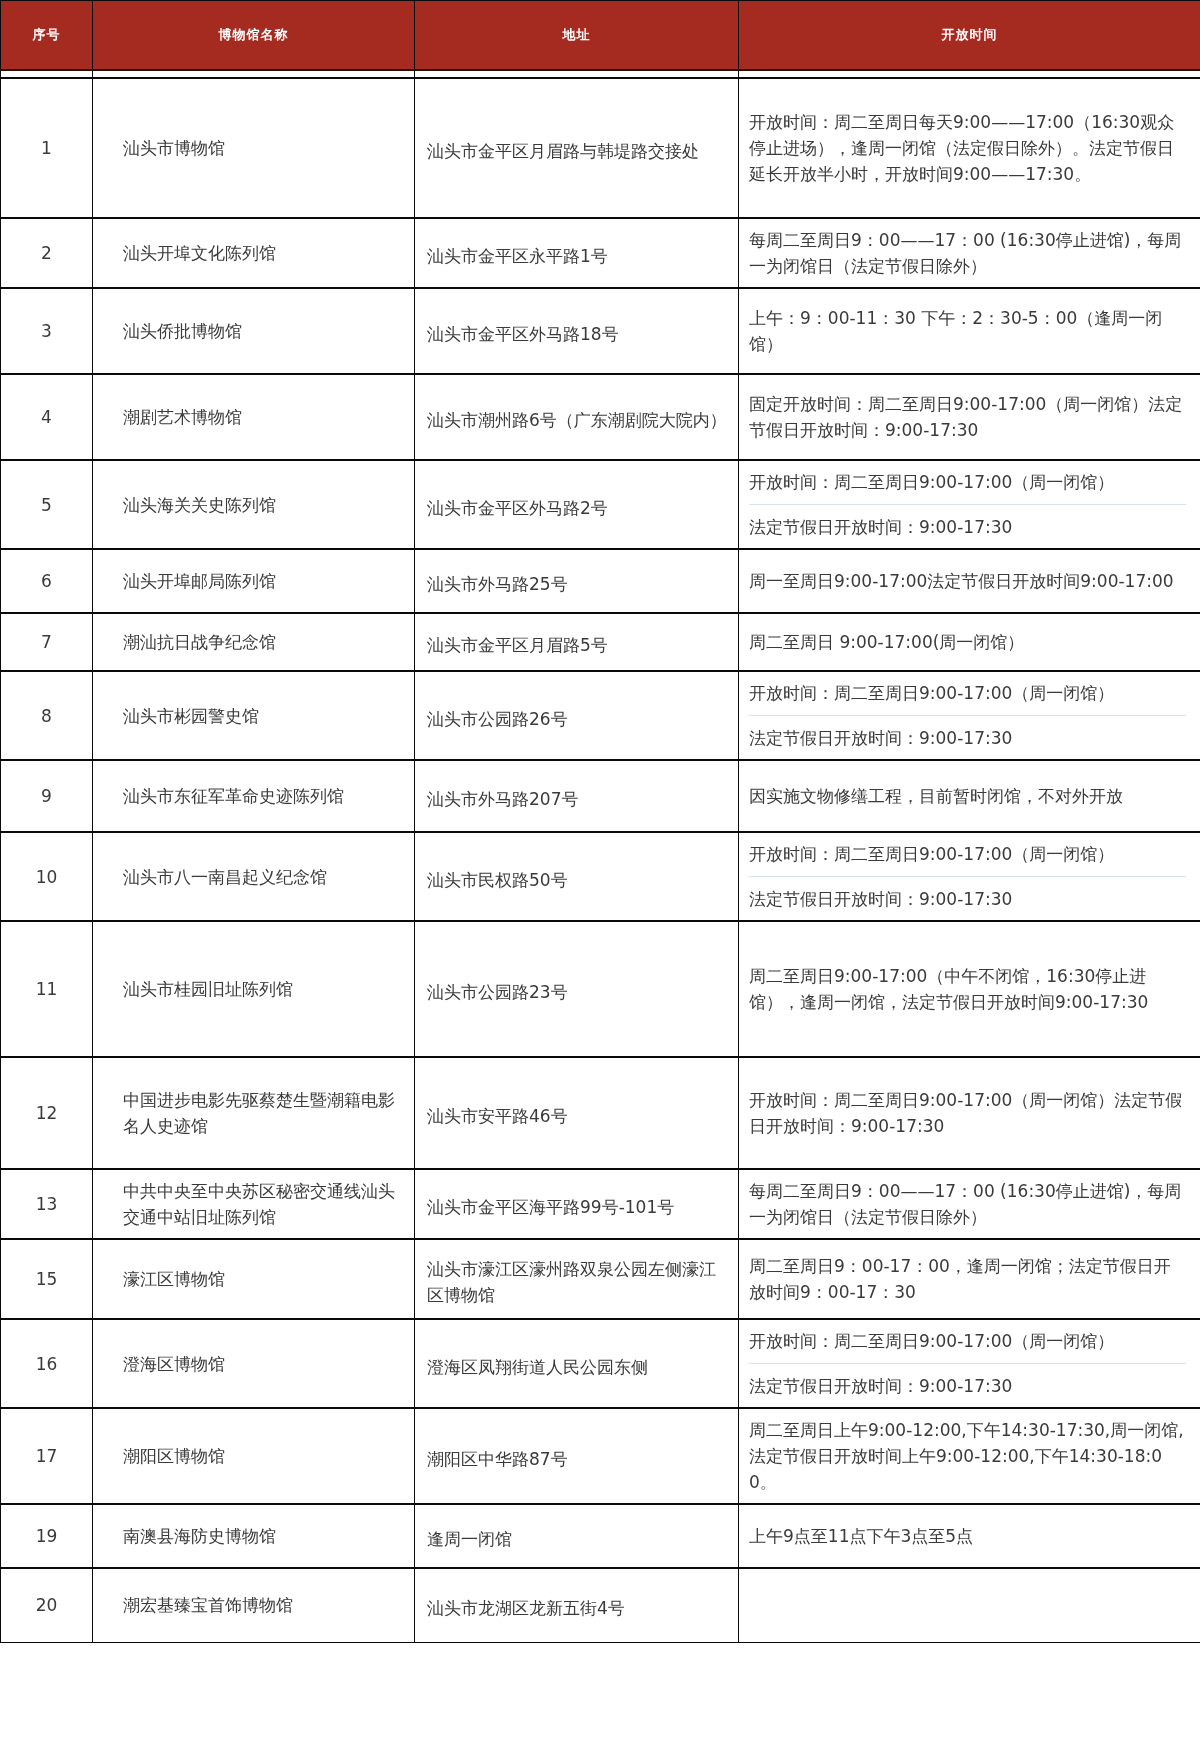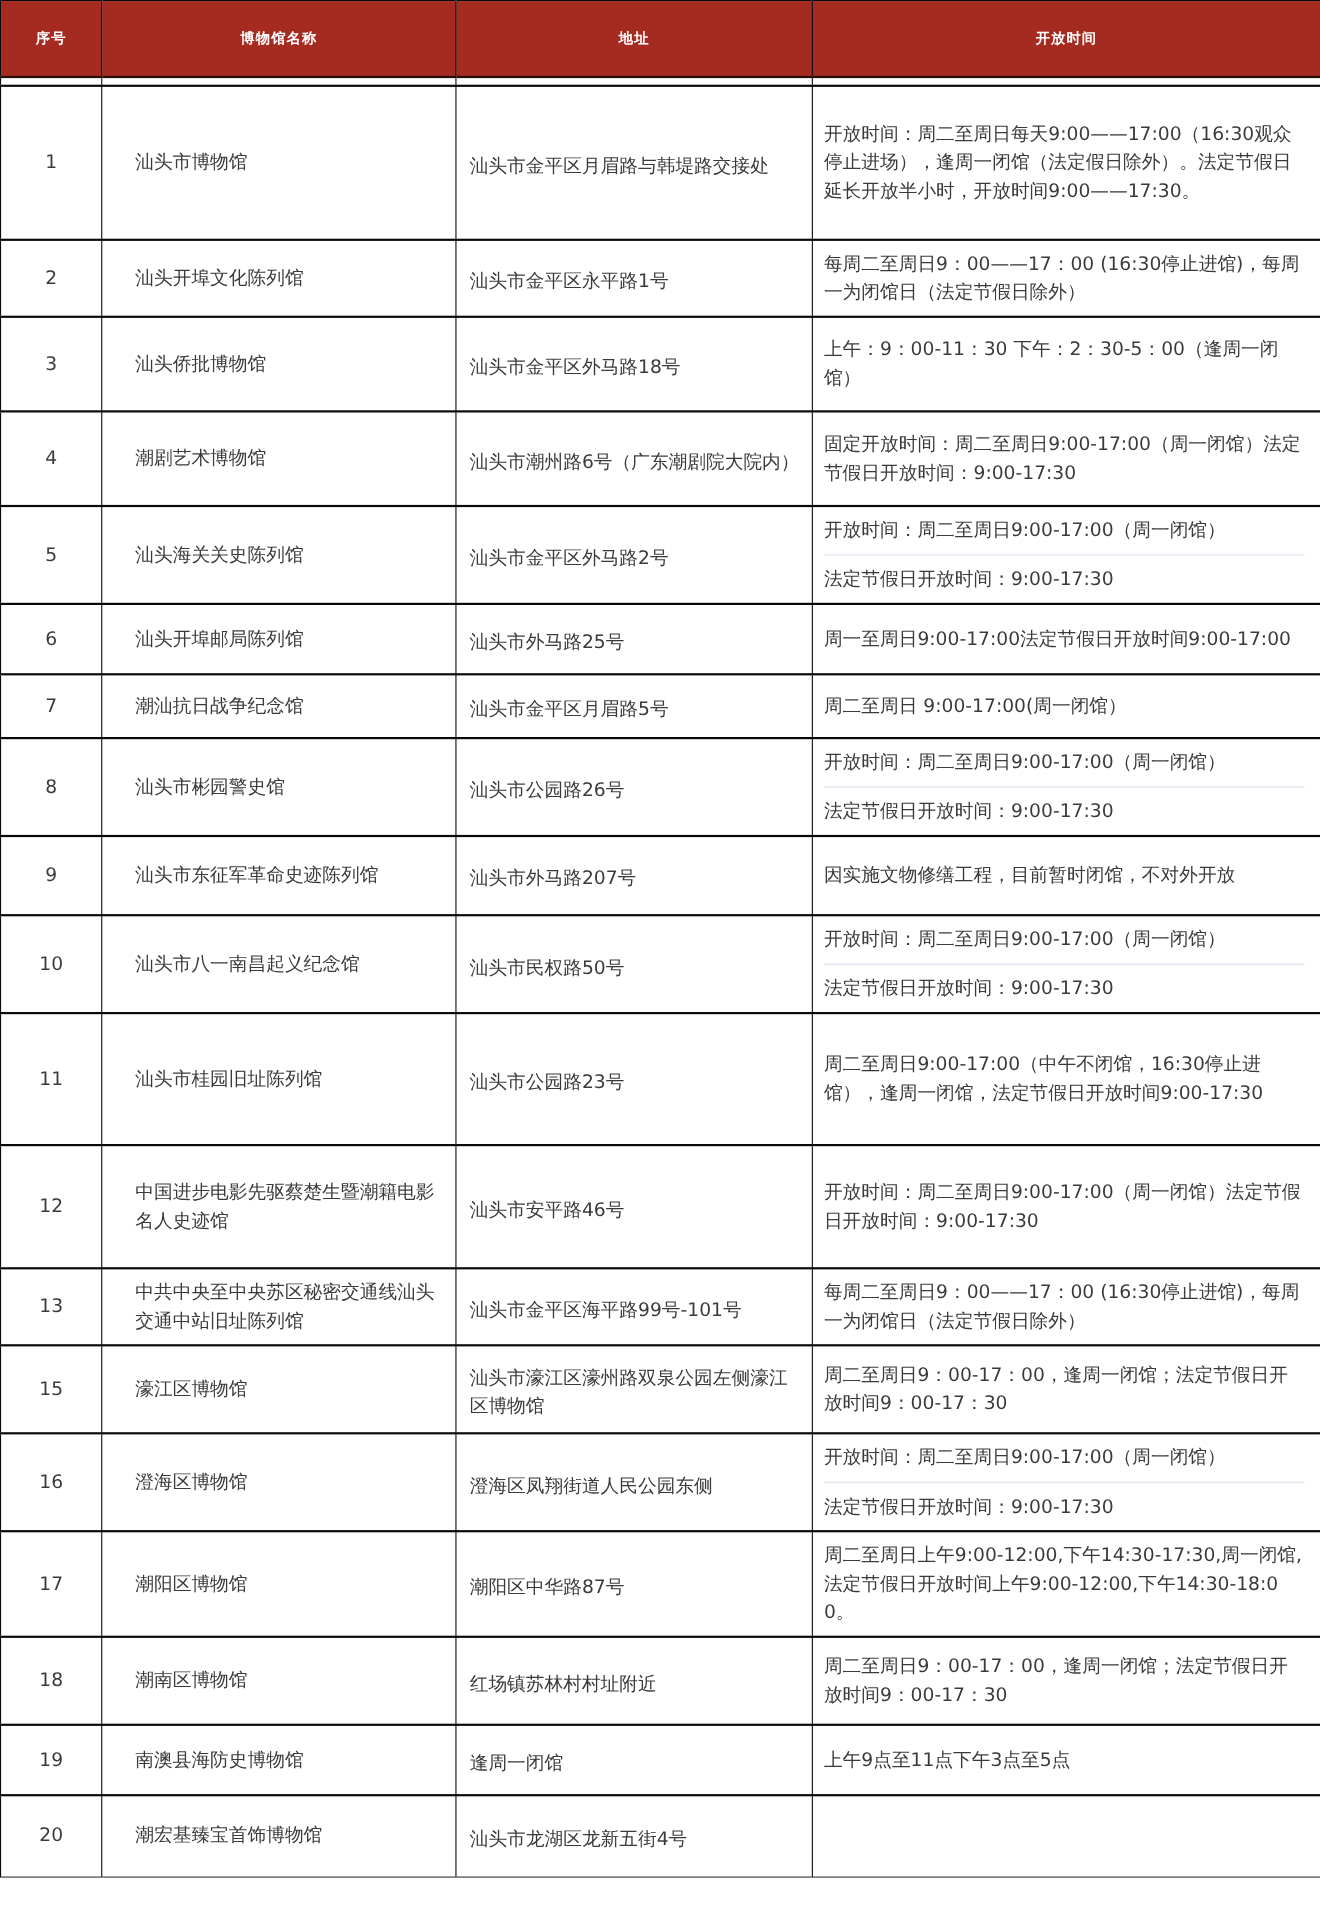--- a/index.html
+++ b/index.html
@@ -167,21 +167,21 @@
       </tr>
       <tr class="data-row" style="height: 84px;">
         <td class="cell-index">10</td>
         <td class="cell-name">汕头市八一南昌起义纪念馆</td>
         <td class="cell-address">汕头市民权路50号</td>
         <td class="cell-hours">
           <div class="hours-part">开放时间：周二至周日9:00-17:00（周一闭馆）</div>
           <div class="hours-part">法定节假日开放时间：9:00-17:30</div>
         </td>
       </tr>
-      <tr class="data-row" style="height: 120px;">
+      <tr class="data-row" style="height: 136px;">
         <td class="cell-index">11</td>
         <td class="cell-name">汕头市桂园旧址陈列馆</td>
         <td class="cell-address">汕头市公园路23号</td>
         <td class="cell-hours">
           <div class="hours-part">周二至周日9:00-17:00（中午不闭馆，16:30停止进馆），逢周一闭馆，法定节假日开放时间9:00-17:30</div>
         </td>
       </tr>
       <tr class="data-row" style="height: 112px;">
         <td class="cell-index">12</td>
         <td class="cell-name">中国进步电影先驱蔡楚生暨潮籍电影名人史迹馆</td>
@@ -214,28 +214,20 @@
           <div class="hours-part">开放时间：周二至周日9:00-17:00（周一闭馆）</div>
           <div class="hours-part">法定节假日开放时间：9:00-17:30</div>
         </td>
       </tr>
       <tr class="data-row" style="height: 80px;">
         <td class="cell-index">17</td>
         <td class="cell-name">潮阳区博物馆</td>
         <td class="cell-address">潮阳区中华路87号</td>
         <td class="cell-hours">
           <div class="hours-part">周二至周日上午9:00-12:00,下午14:30-17:30,周一闭馆,法定节假日开放时间上午9:00-12:00,下午14:30-18:00。</div>
-        </td>
-      </tr>
-      <tr class="data-row" style="height: 80px;">
-        <td class="cell-index">18</td>
-        <td class="cell-name">潮南区博物馆</td>
-        <td class="cell-address">红场镇苏林村村址附近</td>
-        <td class="cell-hours">
-          <div class="hours-part">周二至周日9：00-17：00，逢周一闭馆；法定节假日开放时间9：00-17：30</div>
         </td>
       </tr>
       <tr class="data-row" style="height: 64px;">
         <td class="cell-index">19</td>
         <td class="cell-name">南澳县海防史博物馆</td>
         <td class="cell-address">逢周一闭馆</td>
         <td class="cell-hours">
           <div class="hours-part">上午9点至11点下午3点至5点</div>
         </td>
       </tr>

